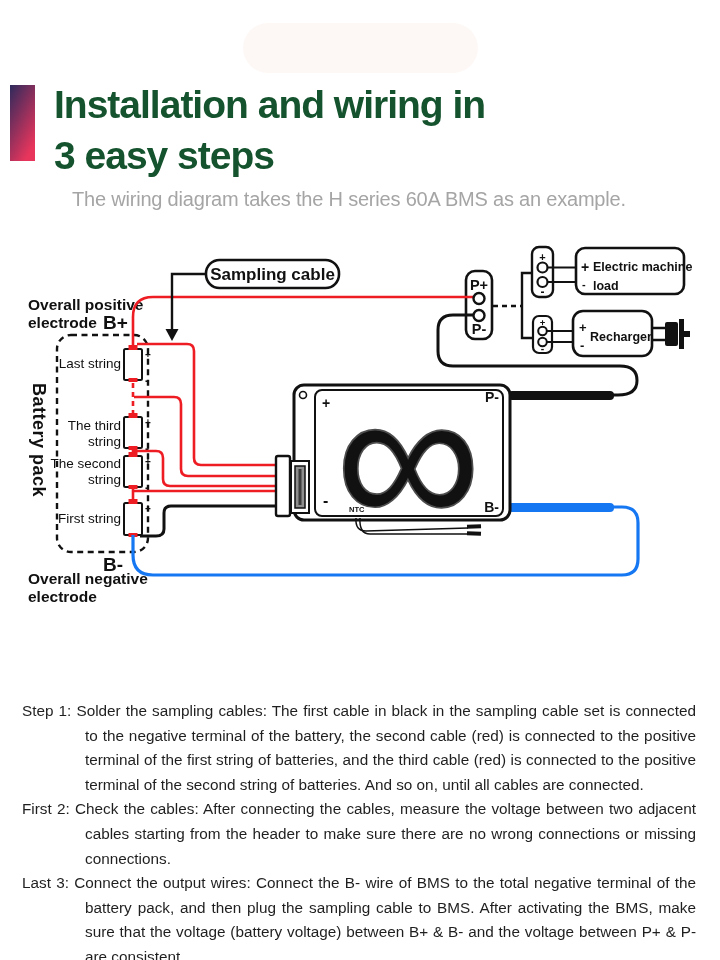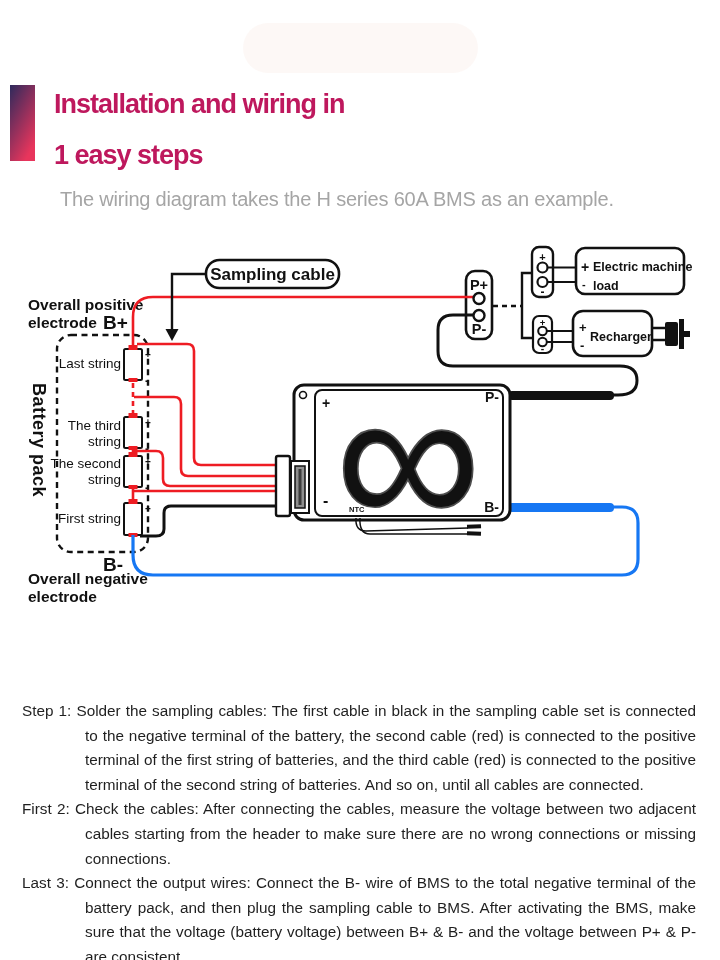--- a/index.html
+++ b/index.html
@@ -3,23 +3,23 @@
 <meta charset="utf-8">
 <style>
   * { margin:0; padding:0; box-sizing:border-box; }
   body { background:#ffffff; font-family:"Liberation Sans","DejaVu Sans",sans-serif; }
   #page { position:relative; width:720px; height:960px; background:#ffffff; overflow:hidden; }
 
   
   #top-pill { position:absolute; left:243px; top:23px; width:235px; height:50px;
               border-radius:26px; background:#fbf3ef; opacity:.55; }
   #accent-bar { position:absolute; left:10px; top:85px; width:25px; height:76px; }
-  #page-title { position:absolute; left:54px; top:79px; font-size:27px; line-height:51px;
-                font-weight:700; letter-spacing:-1px; color:#be185d; }
-  #page-subtitle { position:absolute; left:60px; top:188px; font-size:20px;
+  #page-title { position:absolute; left:54px; top:79px; font-size:39px; line-height:51px;
+                font-weight:700; letter-spacing:-1px; color:#14532d; }
+  #page-subtitle { position:absolute; left:72px; top:188px; font-size:20px;
                    letter-spacing:-0.2px; color:#a5a5a5; }
 
   
   #diagram { position:absolute; left:0; top:240px; width:720px; height:400px; }
   #diagram text { font-family:"Liberation Sans","DejaVu Sans",sans-serif; fill:#111; }
 
   
   #steps { position:absolute; left:22px; top:651px; width:674px; color:#1f1f1f;
            font-size:15.3px; line-height:24.6px;margin-top:48px; }
   .step { text-align:justify; padding-left:63px; text-indent:-63px; }
@@ -36,21 +36,21 @@
       <linearGradient id="accgrad" x1="0" y1="0" x2="0.6" y2="1">
         <stop offset="0" stop-color="#2e2a5c"></stop>
         <stop offset="1" stop-color="#e8355c"></stop>
       </linearGradient>
     </defs>
     <rect x="0" y="0" width="25" height="76" fill="url(#accgrad)"></rect>
   </svg>
 
   <div id="page-title">
     <div>Installation and wiring in</div>
-    <div>1 easy steps</div>
+    <div>3 easy steps</div>
   </div>
   <div id="page-subtitle">The wiring diagram takes the H series 60A BMS as an example.</div>
 
   <svg id="diagram" viewBox="0 240 720 400">
 
     <rect x="57" y="335" width="91" height="217" rx="14" fill="none" stroke="#111" stroke-width="2.4" stroke-dasharray="6 4.5"></rect>
 
     <text transform="translate(33,383) rotate(90)" font-size="18" font-weight="bold" letter-spacing="0.5">Battery pack</text>
 
     <text x="28" y="310" font-size="15.5" font-weight="bold">Overall positive</text>

